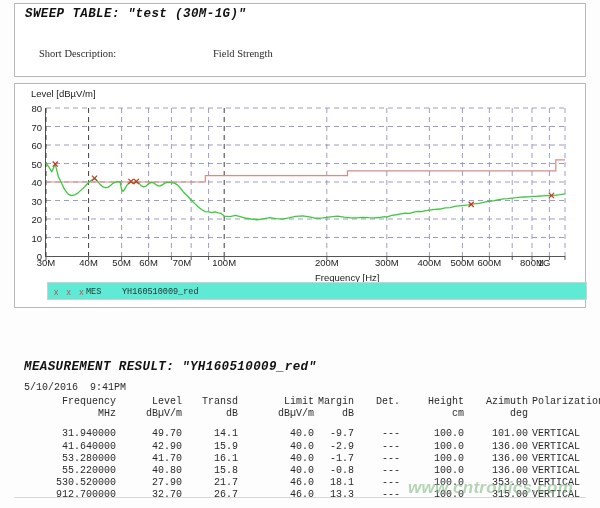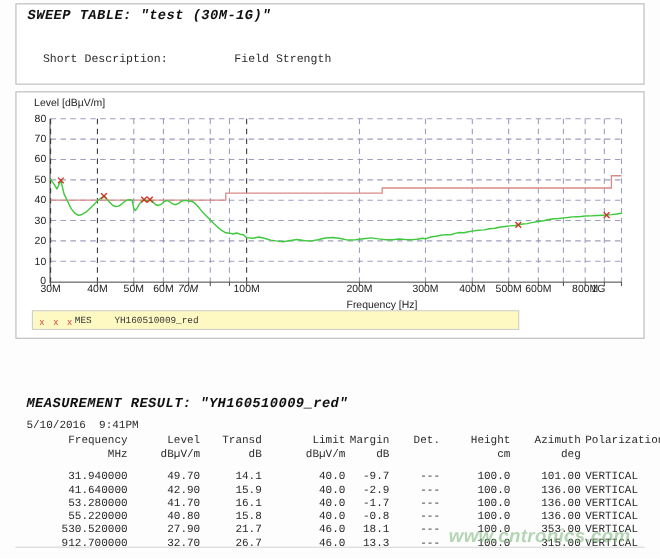--- a/index.html
+++ b/index.html
@@ -29,21 +29,21 @@
     font-weight:bold;font-style:italic;font-size:12.5px;
     letter-spacing:.4px;
     white-space:pre;
   }
   .sweep-grid{
     position:absolute;left:10px;top:19px;
     font-size:10.5px;line-height:12.4px;
     white-space:pre;
     color:#2a2a2a;
   }
-  .sw-row{height:12.4px;position:relative;}
+  .sw-row{height:12.4px;position:relative;font-family:Liberation Serif, serif;}
   .sw-c{position:absolute;top:0;white-space:pre;}
   
   .c0{left:14px;}
   .c1{left:88px;}
   .c2{left:160px;}
   .c3{left:228px;}
   .c4{left:300px;}
   .c5{left:380px;}
   .cdesc{left:14px;}
   .cfield{left:188px;}
@@ -76,22 +76,22 @@
   .xtick{
     position:absolute;top:100%;margin-top:1px;
     font-size:9.5px;font-family:"Liberation Sans",sans-serif;
     color:#222;transform:translateX(-50%);white-space:nowrap;
   }
   .xaxis-title{
     position:absolute;left:300px;top:188px;
     font-size:9.5px;font-family:"Liberation Sans",sans-serif;color:#222;
   }
   .legend-box{
-    position:absolute;left:14px;top:198px;width:443px;height:18px;
-    border:1px solid #cfcfcf;background:#fef9c3;box-sizing:border-box;
+    position:absolute;left:32px;top:198px;width:540px;height:18px;
+    border:1px solid #cfcfcf;background:#5eead4;box-sizing:border-box;
   }
   .legend-marks{
     position:absolute;left:6px;top:4px;font-size:8.5px;color:#cc4b4b;
     font-family:"Liberation Sans",sans-serif;letter-spacing:3px;
   }
   .legend-mes{
     position:absolute;left:38px;top:3.5px;font-size:8.5px;color:#333;
     font-family:"Liberation Mono","DejaVu Sans Mono",monospace;
   }
   .legend-name{
@@ -259,21 +259,21 @@
         <div class="ytick" style="top: 92.5px;">30</div>
         <div class="ytick" style="top: 74px;">40</div>
         <div class="ytick" style="top: 55.5px;">50</div>
         <div class="ytick" style="top: 37px;">60</div>
         <div class="ytick" style="top: 18.5px;">70</div>
         <div class="ytick" style="top: 0px;">80</div>
         <div class="xtick" style="left: 0px;">30M</div>
         <div class="xtick" style="left: 42.5794px;">40M</div>
         <div class="xtick" style="left: 75.6065px;">50M</div>
         <div class="xtick" style="left: 102.592px;">60M</div>
-        <div class="xtick" style="left: 125px; font-style: italic;">70M</div>
+        <div class="xtick" style="left: 136px;">70M</div>
         <div class="xtick" style="left: 178.198px;">100M</div>
         <div class="xtick" style="left: 280.79px;">200M</div>
         <div class="xtick" style="left: 340.802px;">300M</div>
         <div class="xtick" style="left: 383.381px;">400M</div>
         <div class="xtick" style="left: 416.408px;">500M</div>
         <div class="xtick" style="left: 443.394px;">600M</div>
         <div class="xtick" style="left: 485.973px;">800M</div>
         <div class="xtick" style="left: 498px;">1G</div>
       </div>
 

